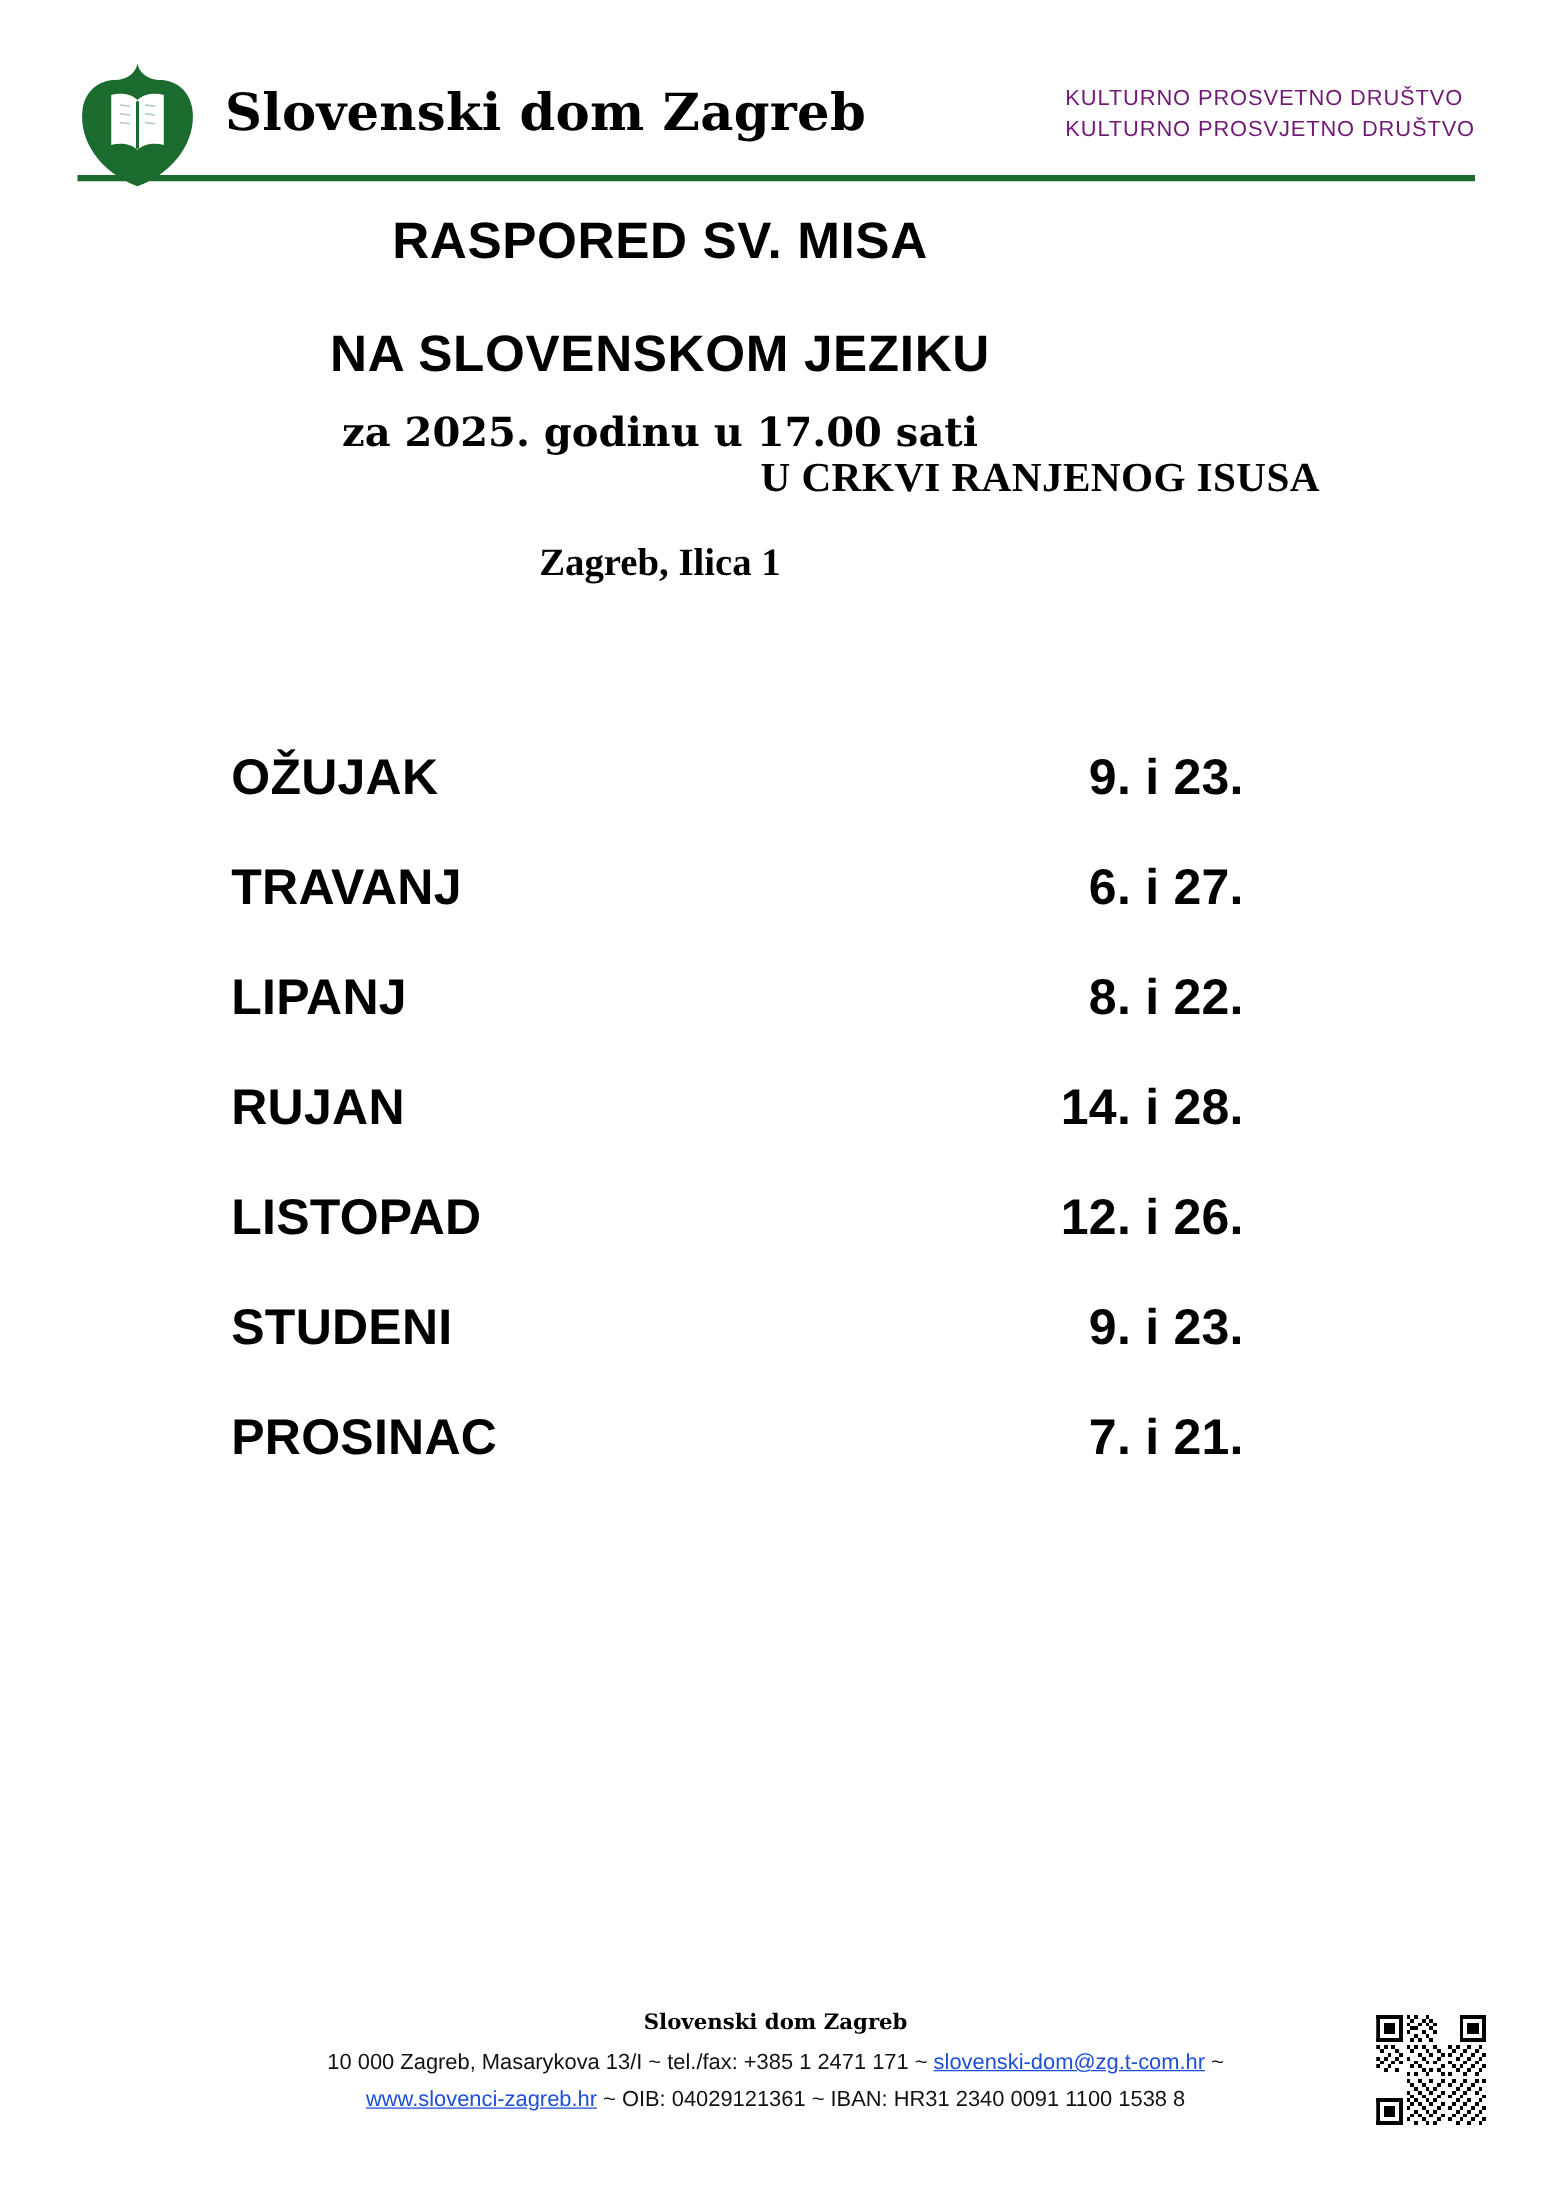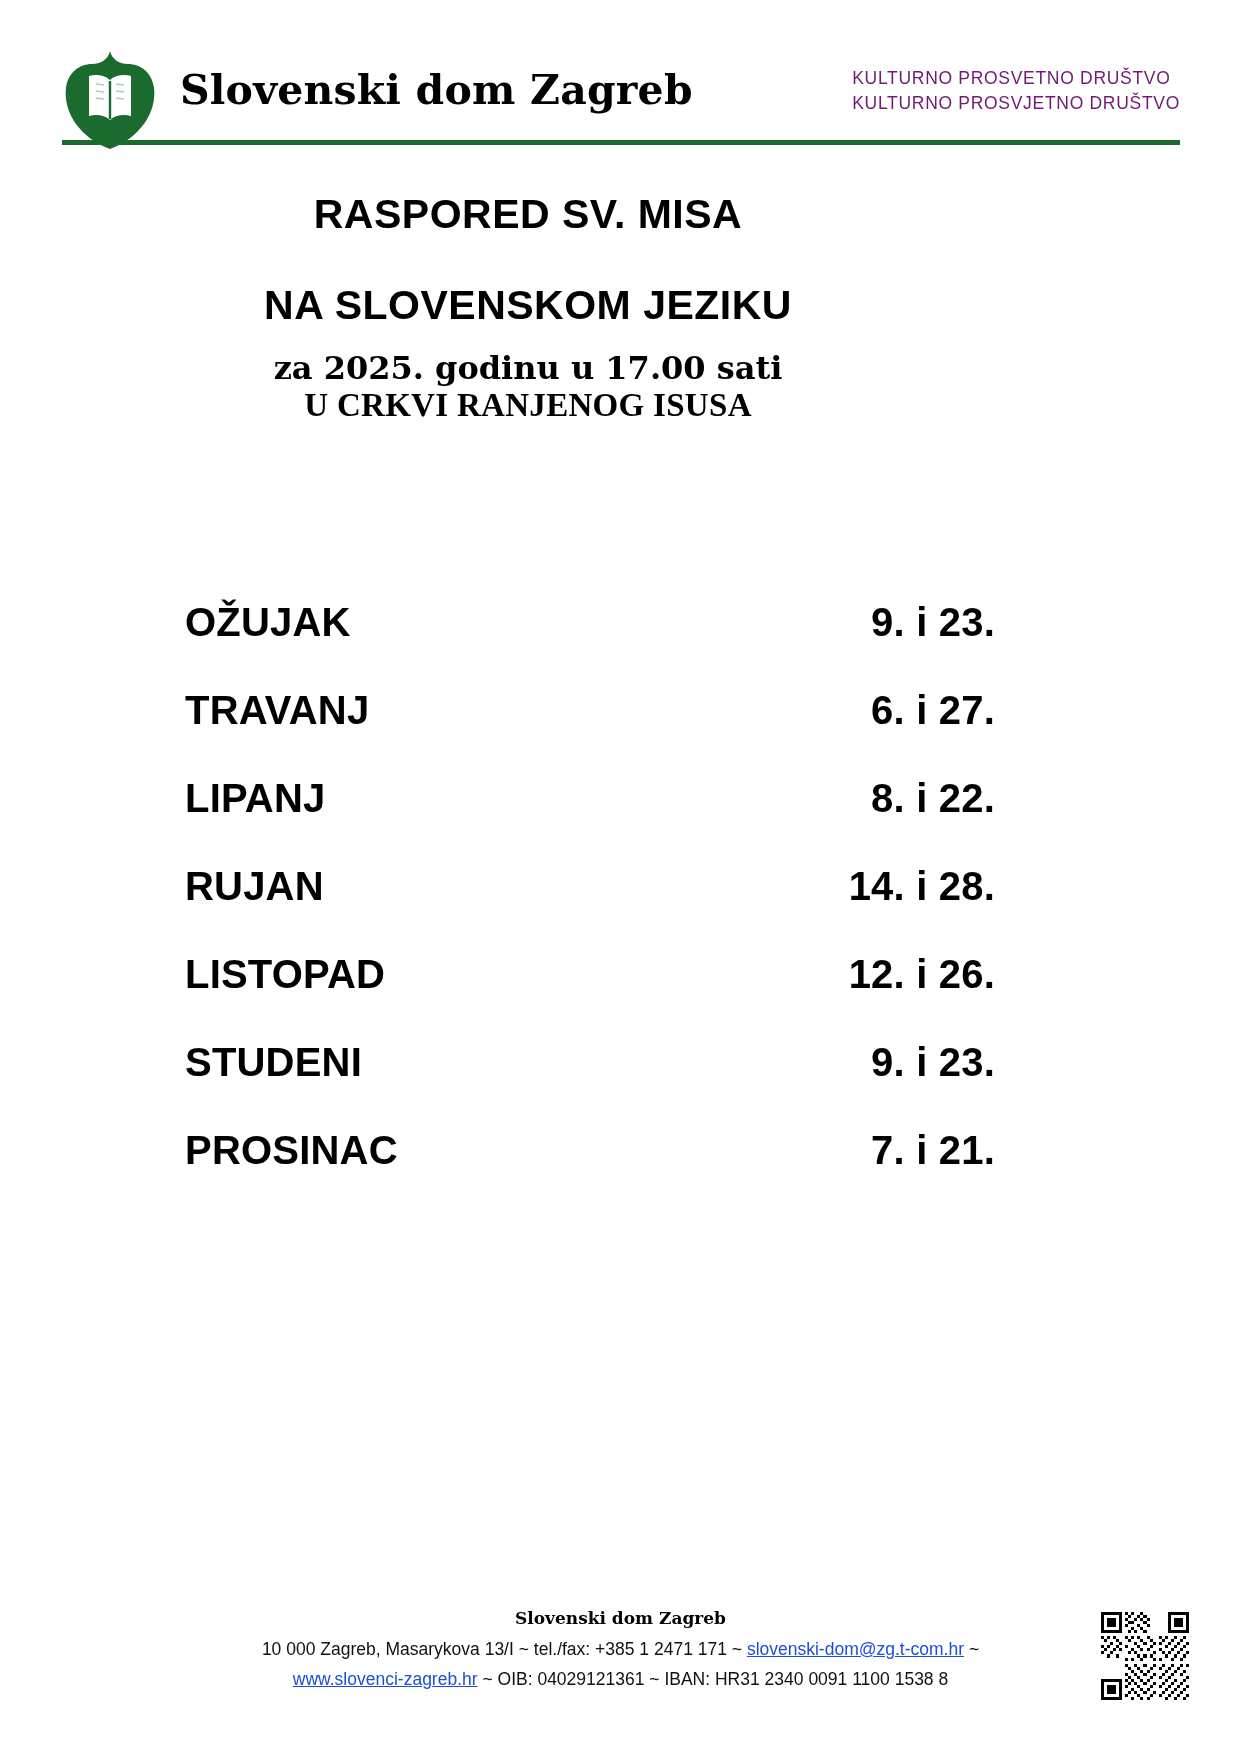--- a/index.html
+++ b/index.html
@@ -66,21 +66,21 @@
     top: 140px;
     width: 1118px;
     height: 5px;
     background: #1c6b2e;
   }
 
   
   .title-block {
     position: absolute;
     left: 0;
-    top: 191px;
+    top: 169px;
     width: 1056px;
     text-align: center;
   }
   .t-line1 {
     font-family: "Liberation Sans", sans-serif;
     font-weight: bold;
     font-size: 41px;
     letter-spacing: 0.5px;
     margin-bottom: 44px;
   }
@@ -95,20 +95,21 @@
     font-family: "DejaVu Serif", serif;
     font-weight: bold;
     font-size: 32px;
   }
   .t-line4 {
     font-family: "Liberation Serif", serif;
     font-weight: bold;
     font-size: 33px;
     letter-spacing: 0.3px;
     margin-bottom: 30px;
+    text-align: right;
   }
   .t-line5 {
     font-family: "Liberation Serif", serif;
     font-weight: bold;
     font-size: 31px;
   }
 
   
   .schedule {
     position: absolute;
@@ -194,20 +195,21 @@
   </div>
 </div>
 
 <div class="header-rule"></div>
 
 <div class="title-block">
   <div class="t-line1">RASPORED SV. MISA</div>
   <div class="t-line2">NA SLOVENSKOM JEZIKU</div>
   <div class="t-line3">za 2025. godinu u 17.00 sati</div>
   <div class="t-line4">U CRKVI RANJENOG ISUSA</div>
+  <div class="t-line5">Zagreb, Ilica 1</div>
 </div>
 
 <div class="schedule">
 
   <div class="sched-row">
     <span class="sched-month">OŽUJAK</span>
     <span class="sched-dates">9. i 23.</span>
   </div>
 
   <div class="sched-row">

